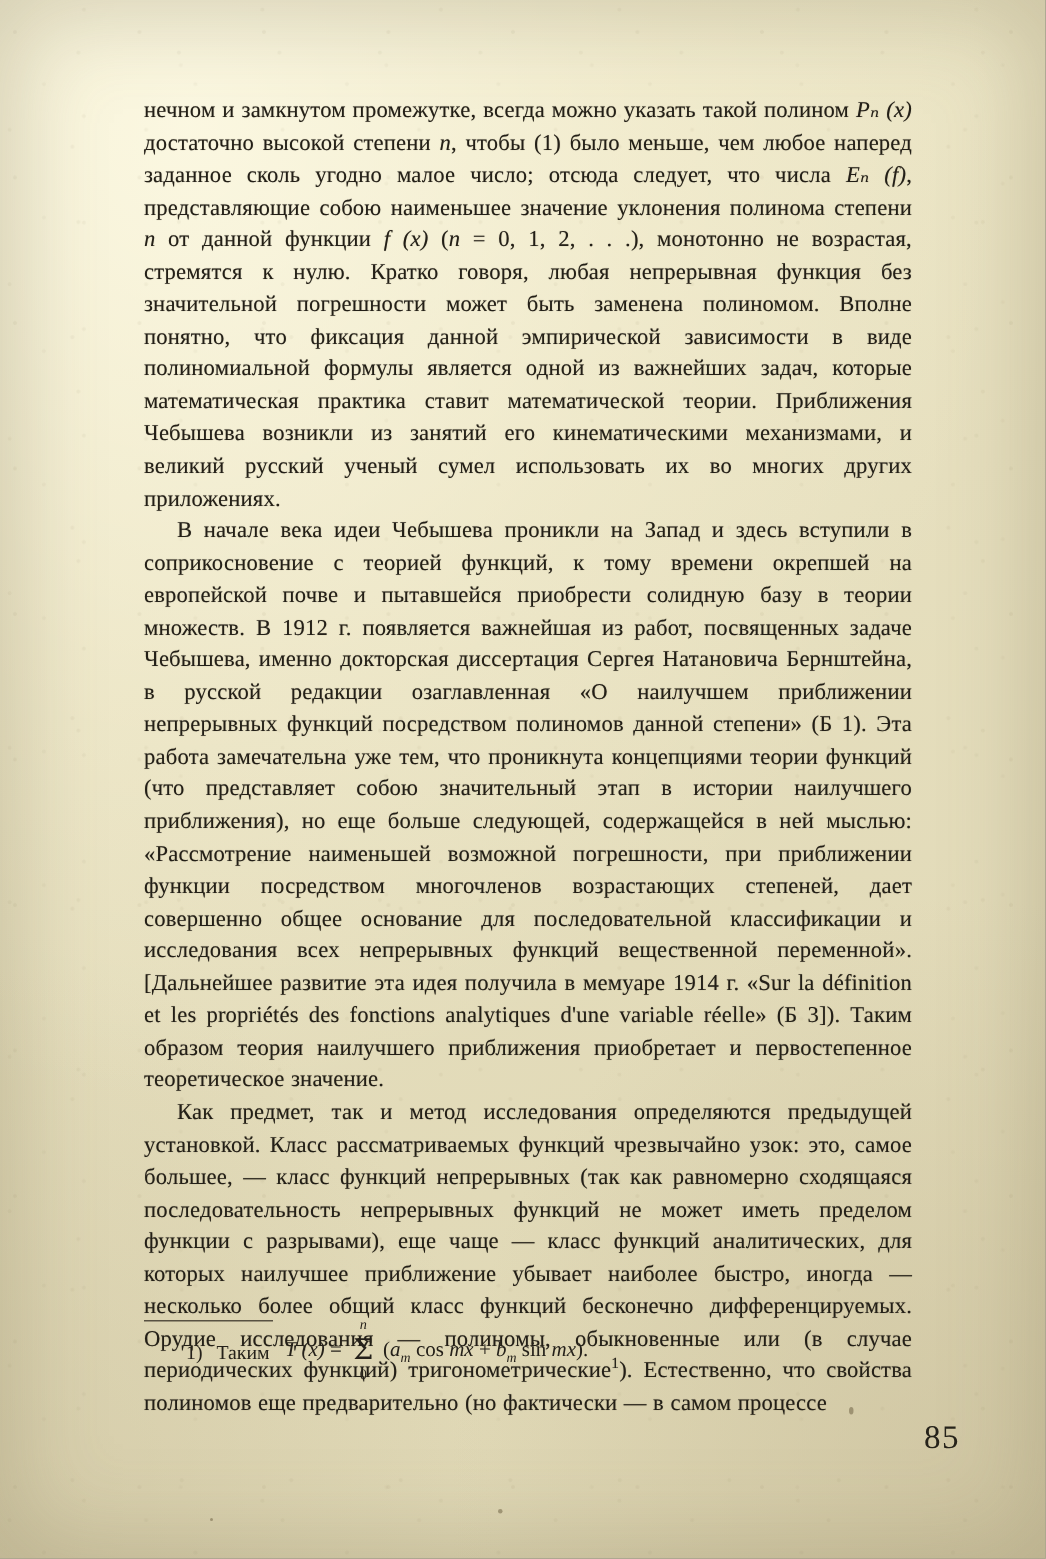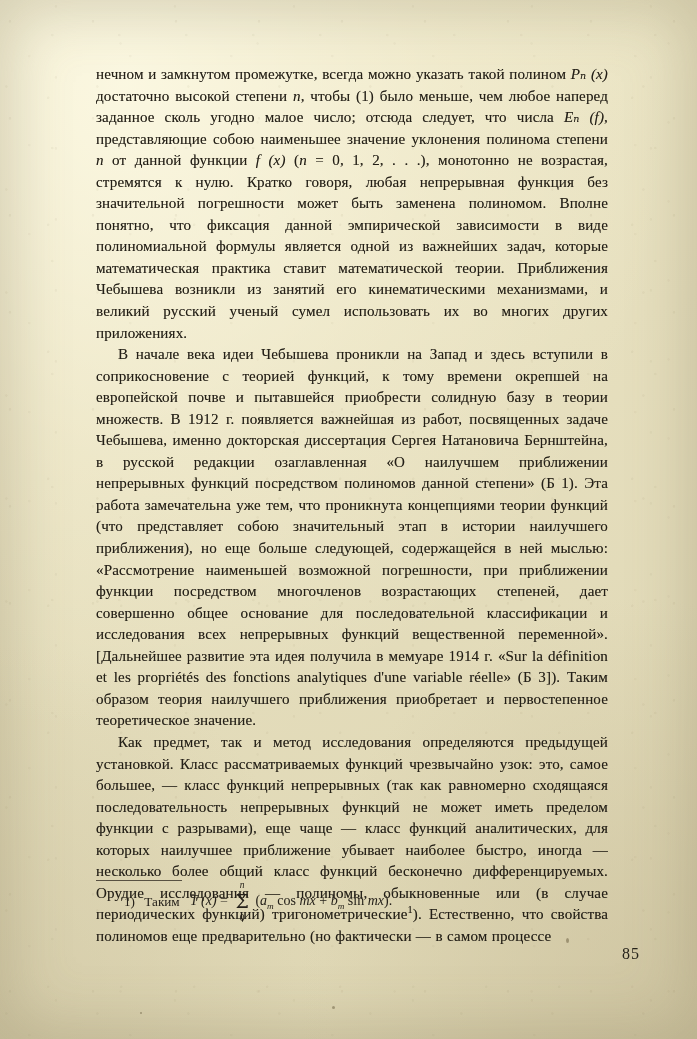--- a/index.html
+++ b/index.html
@@ -148,21 +148,21 @@
     bottom: -12px;
     left: 0;
     right: 0;
     font-size: 9.5px;
   }
 
   .pageno {
     position: absolute;
     right: 57px;
     top: 945px;
-    font-size: 16px;
+    font-size: 22px;
     letter-spacing: 1px;
     color: #26231b;
   }
 
   .speck {
     position: absolute;
     pointer-events: none;
     background: rgba(90,78,48,0.45);
     border-radius: 50%;
   }

